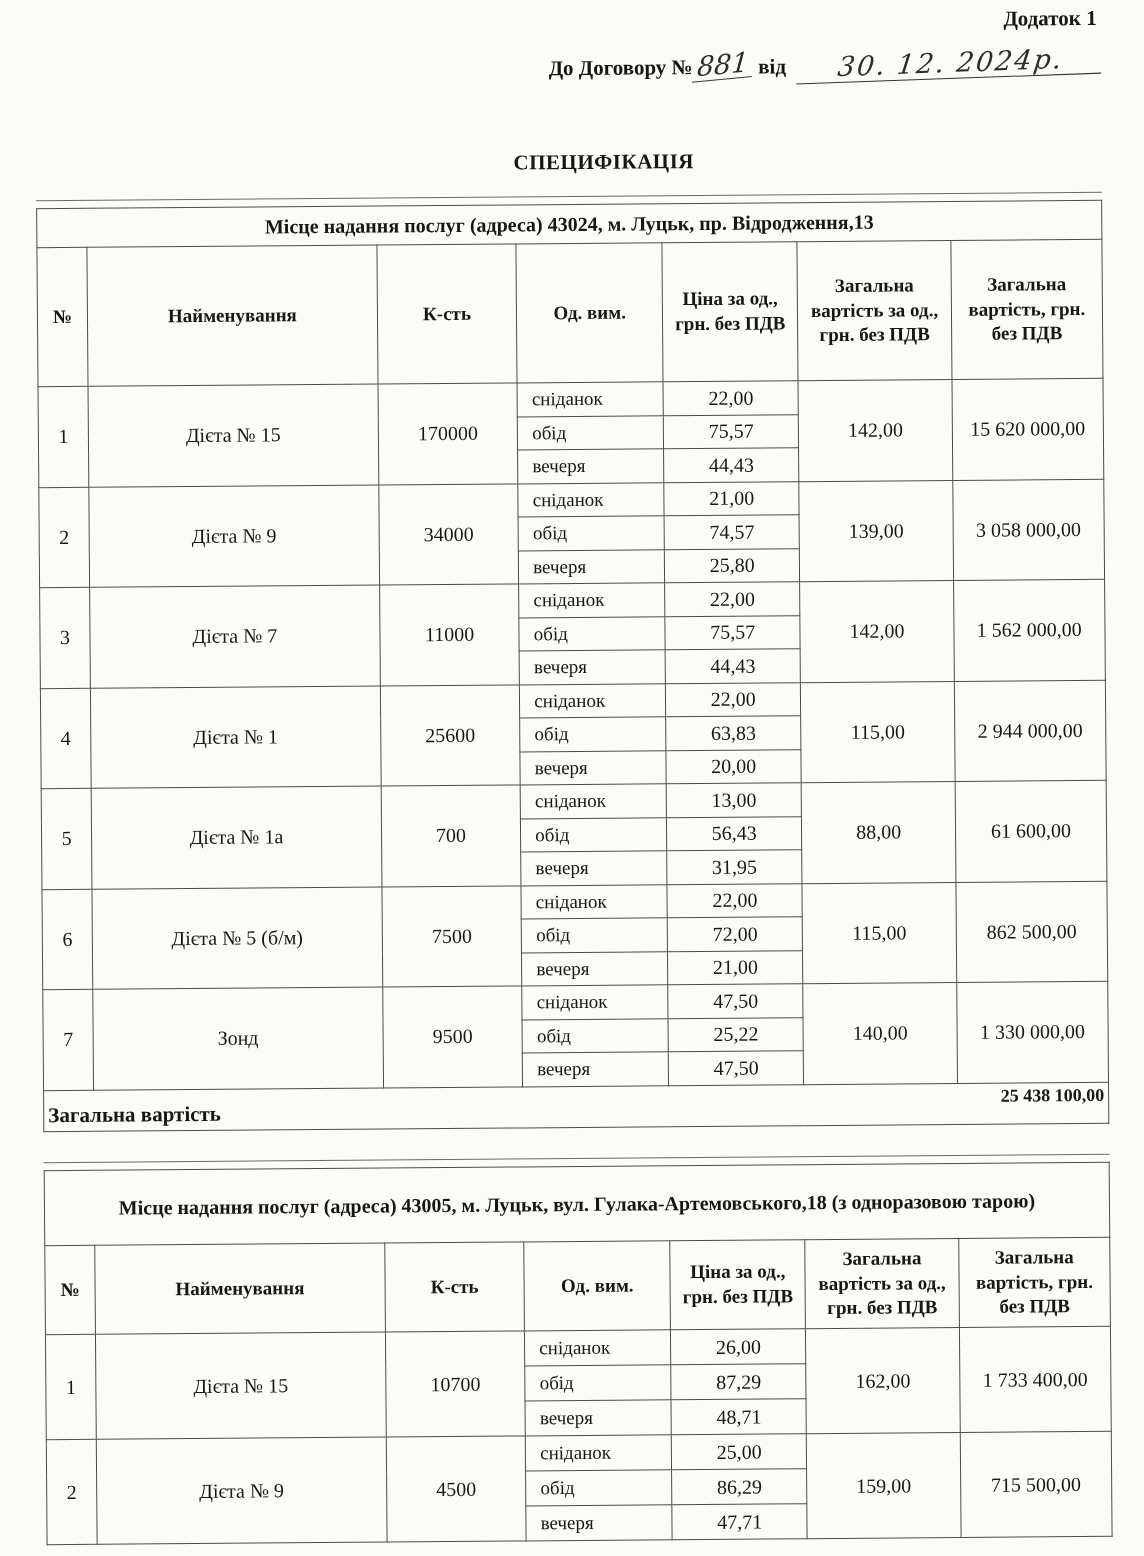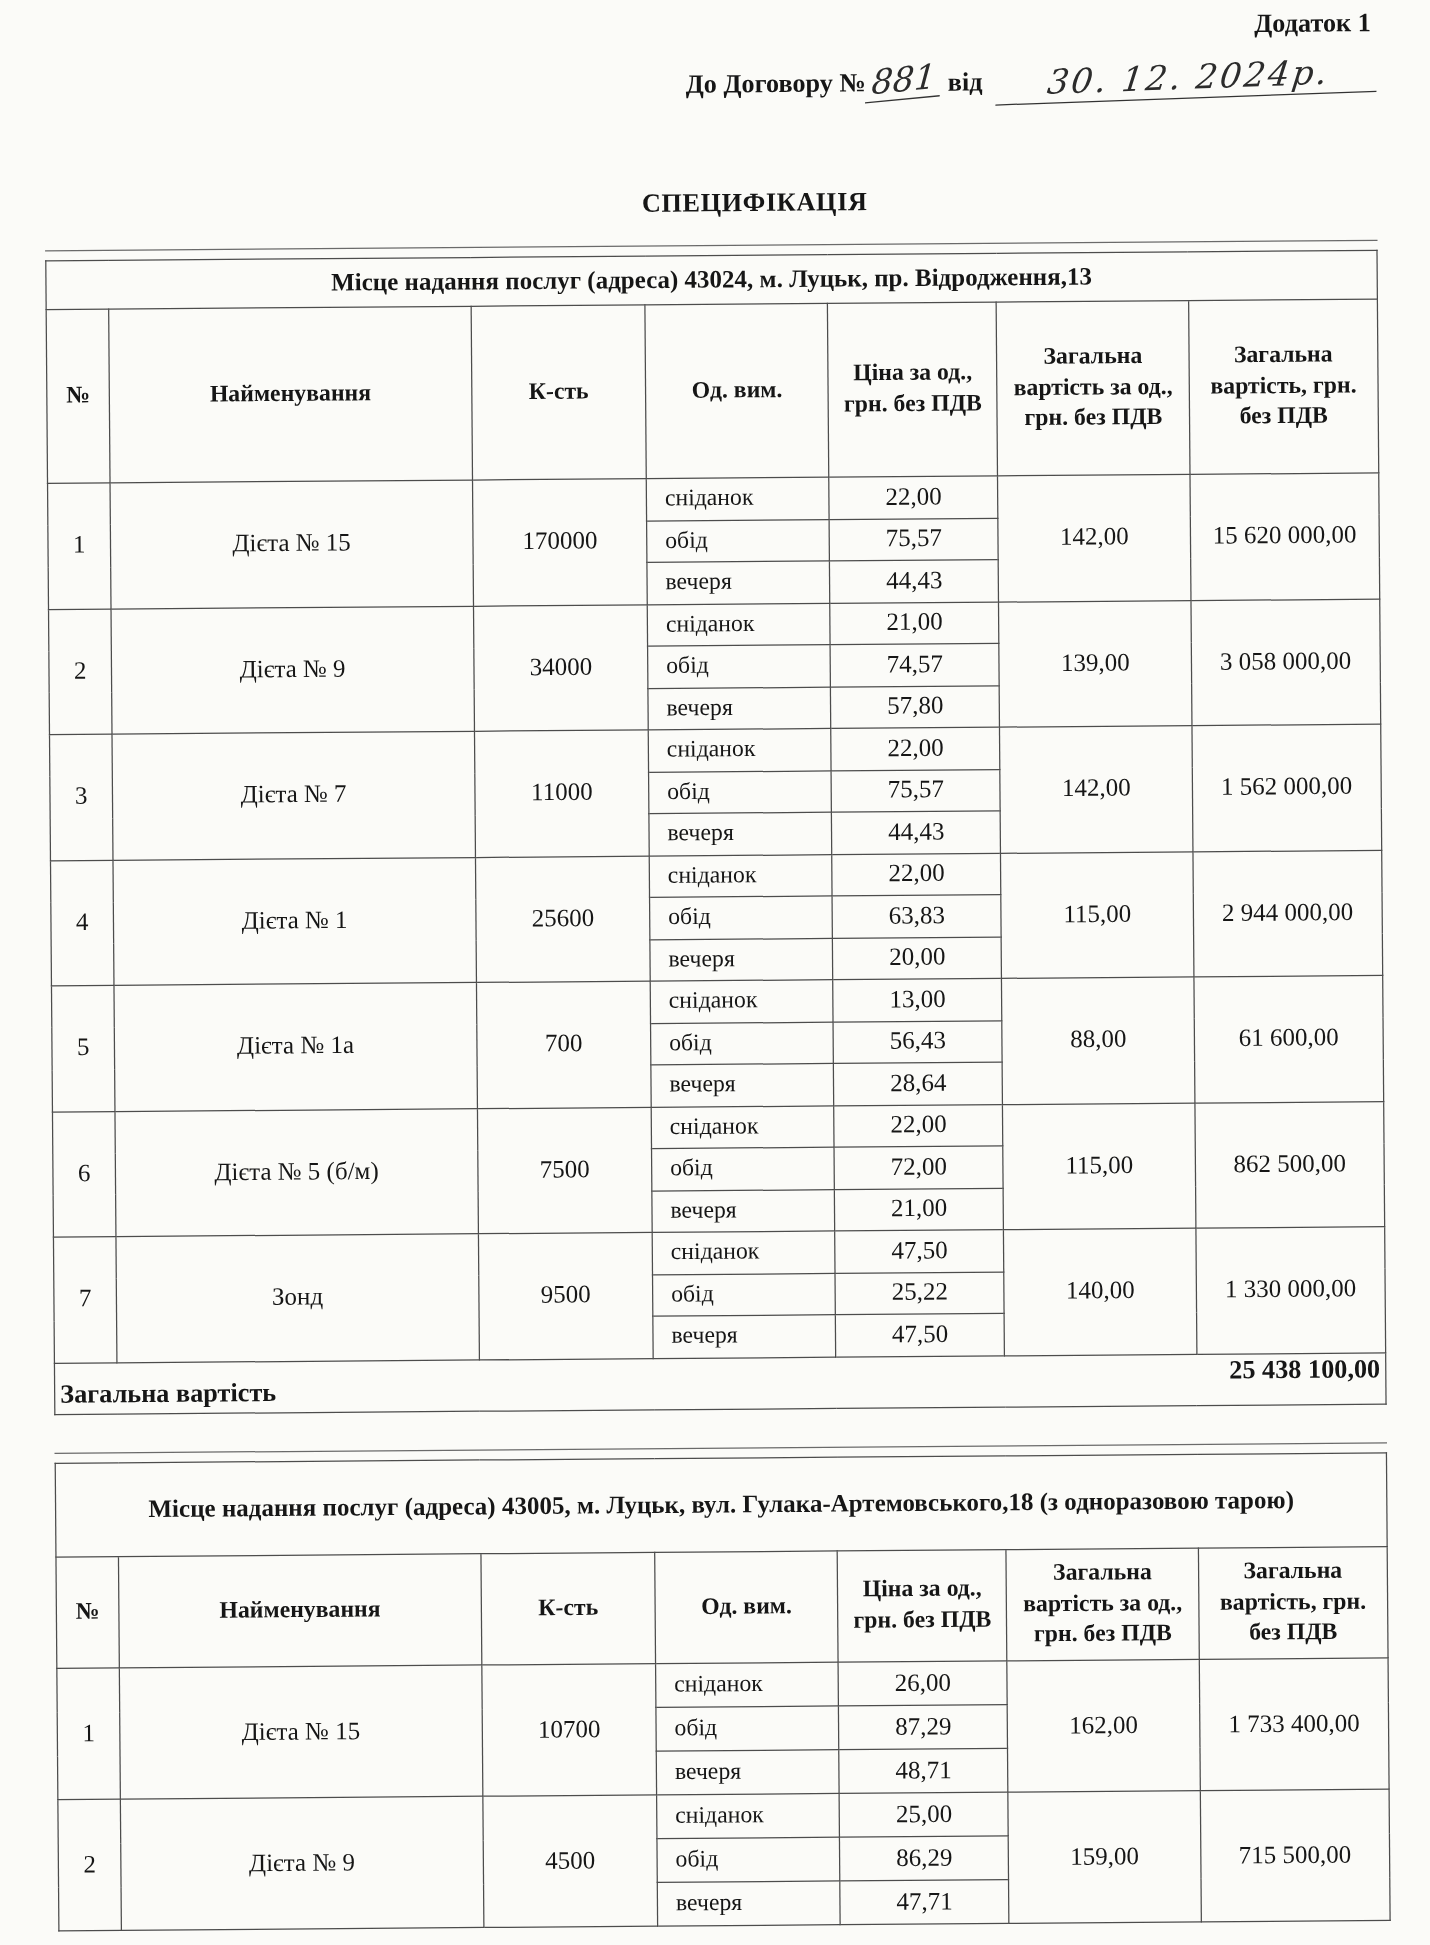--- a/index.html
+++ b/index.html
@@ -30,21 +30,21 @@
   .t1 .cols th{height:134px;}
   .t2 .cols th{height:84px;}
   .spec td{font-size:20px;text-align:center;}
   .spec td.meal{text-align:left;padding-left:14px;font-size:19px;}
   .t1 tbody tr{height:33.5px;}
   .t2 tbody tr{height:35px;}
 
   .total-cell{height:40px;padding:0 10px;}
   .total-flex{display:flex;justify-content:space-between;align-items:center;}
   .total-label{font-weight:bold;font-size:21px;position:relative;top:5px;}
-  .total-value{font-weight:bold;font-size:21px;position:relative;top:-7px;}
+  .total-value{font-weight:bold;font-size:18px;position:relative;top:-7px;}
 </style>
 </head>
 <body>
 
 <div class="sheet">
 
   <div class="appendix">Додаток 1</div>
 
   <div class="contract">
     <span>До Договору №</span>
@@ -107,21 +107,21 @@
             <td class="price">21,00</td>
             <td rowspan="3">139,00</td>
             <td rowspan="3">3 058 000,00</td>
           </tr>
           <tr>
             <td class="meal">обід</td>
             <td class="price">74,57</td>
           </tr>
           <tr>
             <td class="meal">вечеря</td>
-            <td class="price">57,80</td>
+            <td class="price">25,80</td>
           </tr>
           <tr>
             <td rowspan="3">3</td>
             <td rowspan="3">Дієта № 7</td>
             <td rowspan="3">11000</td>
             <td class="meal">сніданок</td>
             <td class="price">22,00</td>
             <td rowspan="3">142,00</td>
             <td rowspan="3">1 562 000,00</td>
           </tr>
@@ -158,21 +158,21 @@
             <td class="price">13,00</td>
             <td rowspan="3">88,00</td>
             <td rowspan="3">61 600,00</td>
           </tr>
           <tr>
             <td class="meal">обід</td>
             <td class="price">56,43</td>
           </tr>
           <tr>
             <td class="meal">вечеря</td>
-            <td class="price">28,64</td>
+            <td class="price">31,95</td>
           </tr>
           <tr>
             <td rowspan="3">6</td>
             <td rowspan="3">Дієта № 5 (б/м)</td>
             <td rowspan="3">7500</td>
             <td class="meal">сніданок</td>
             <td class="price">22,00</td>
             <td rowspan="3">115,00</td>
             <td rowspan="3">862 500,00</td>
           </tr>

